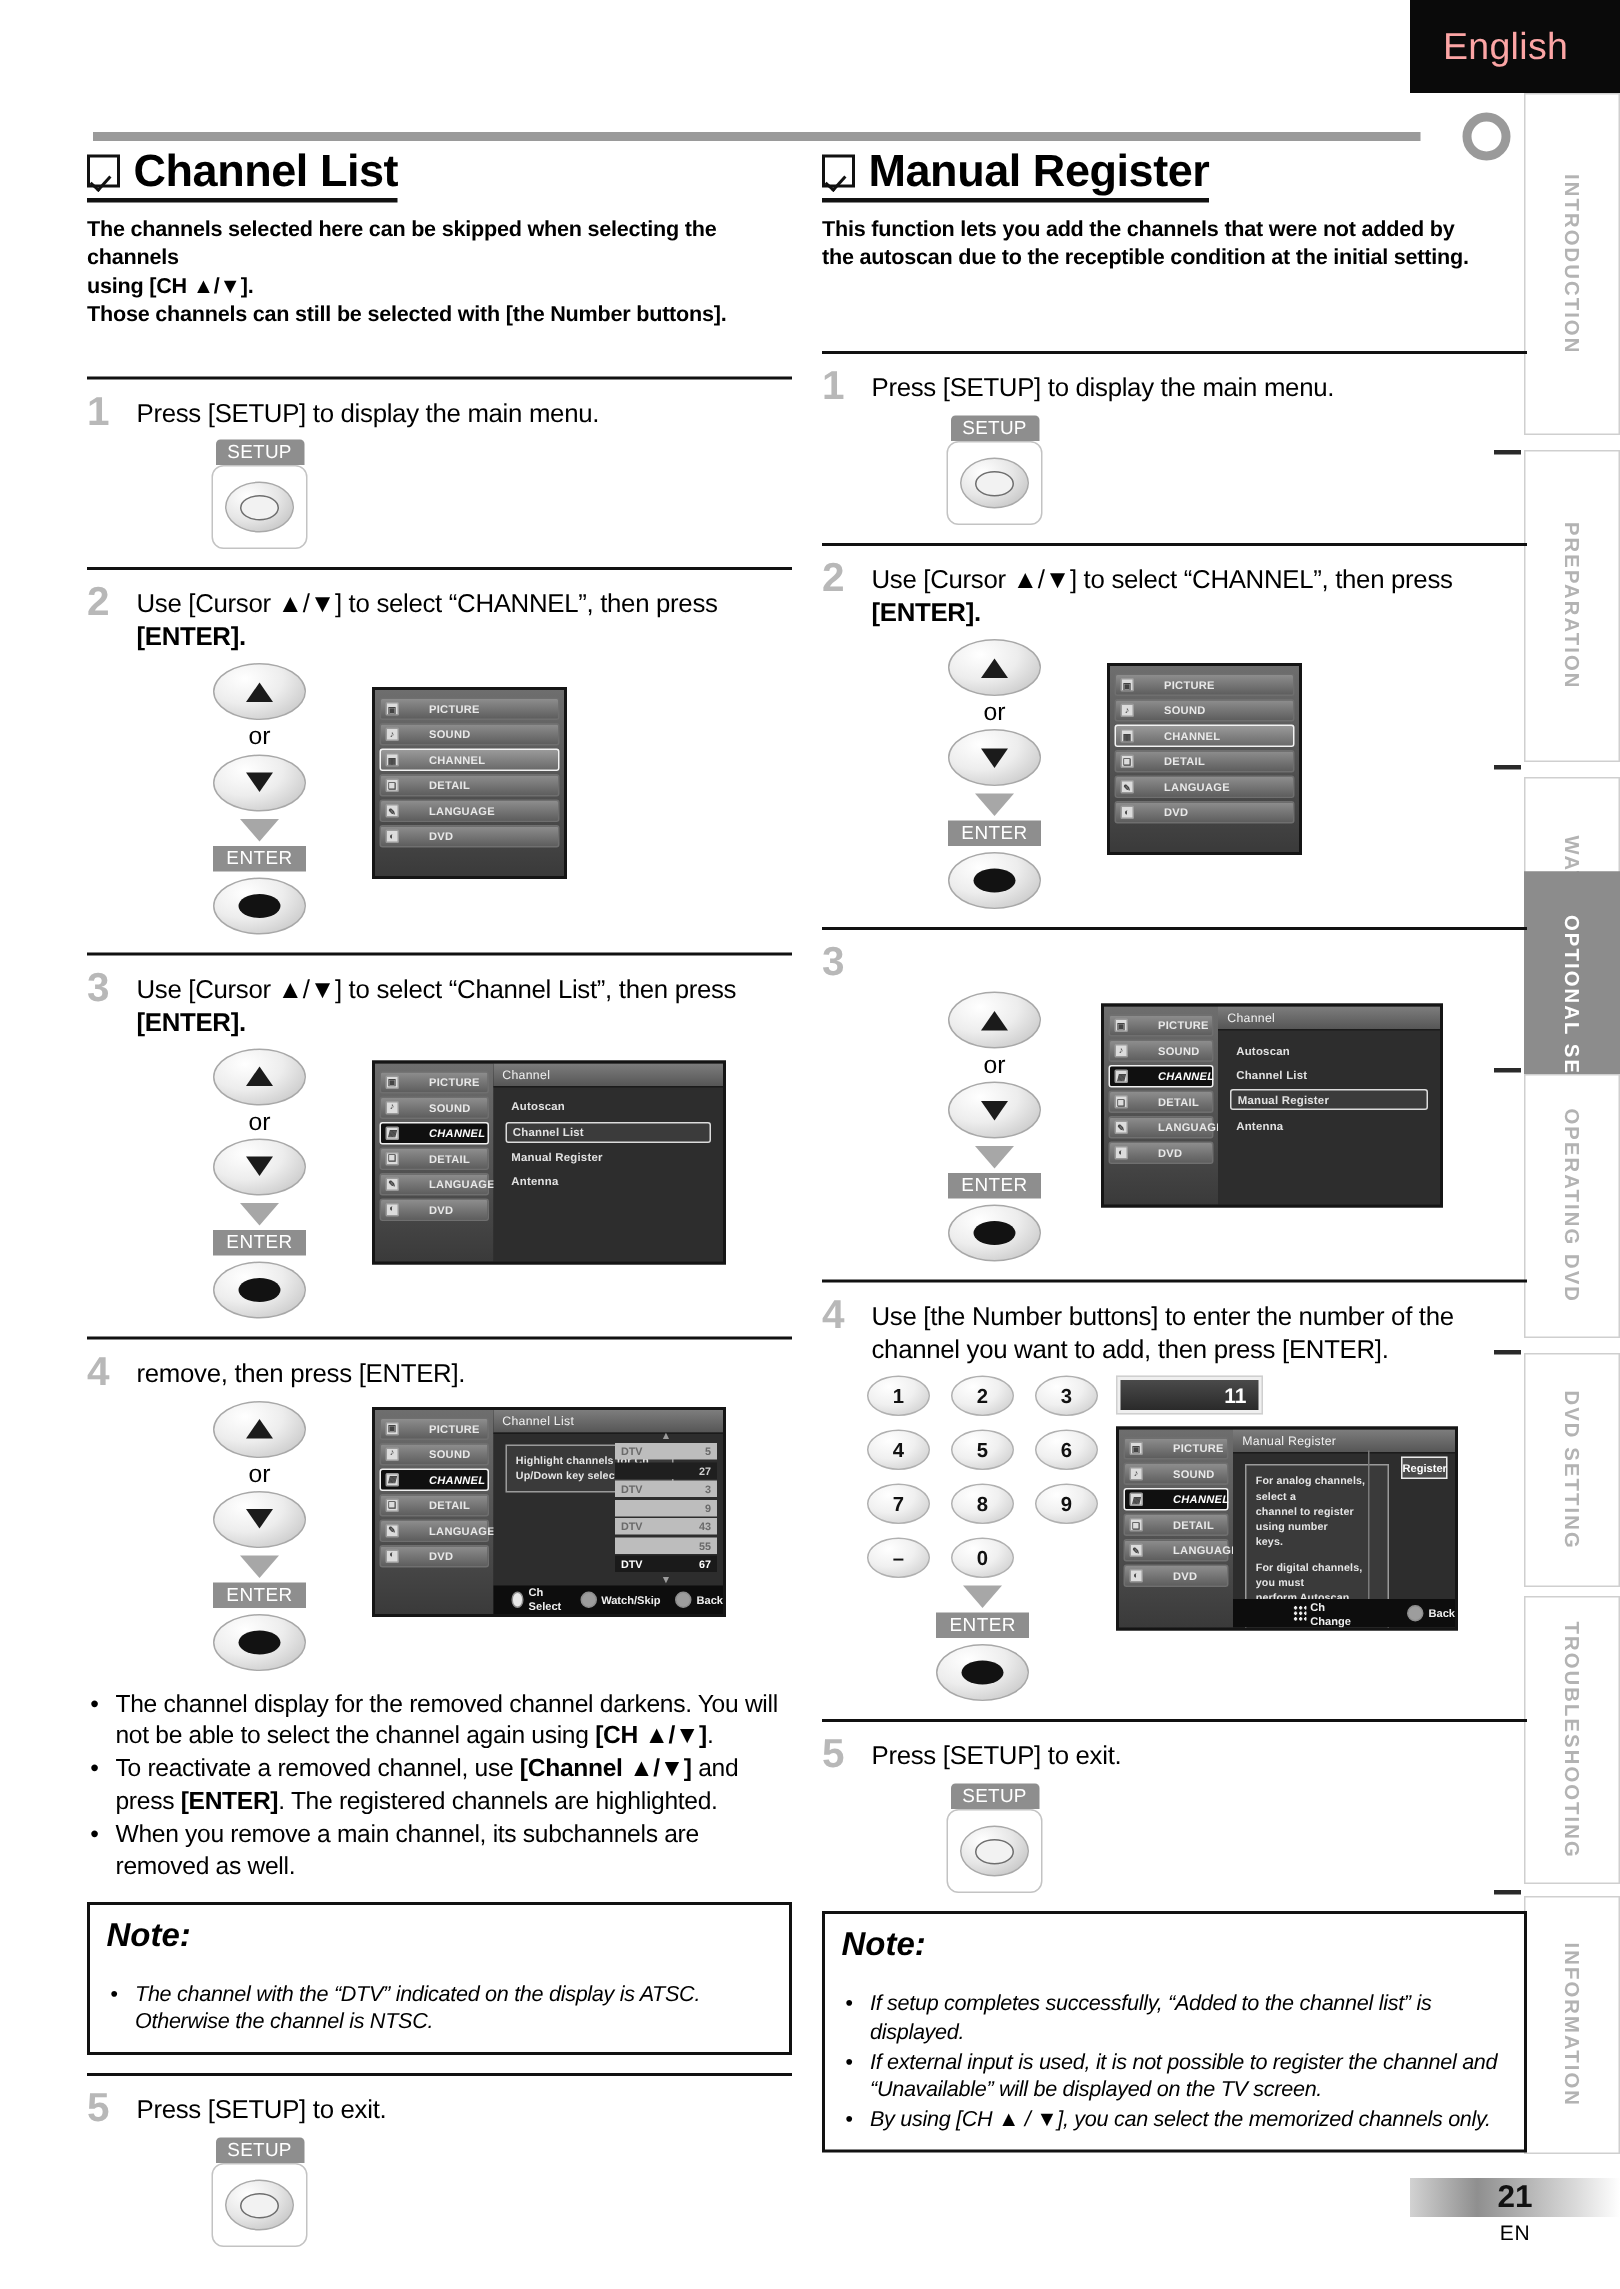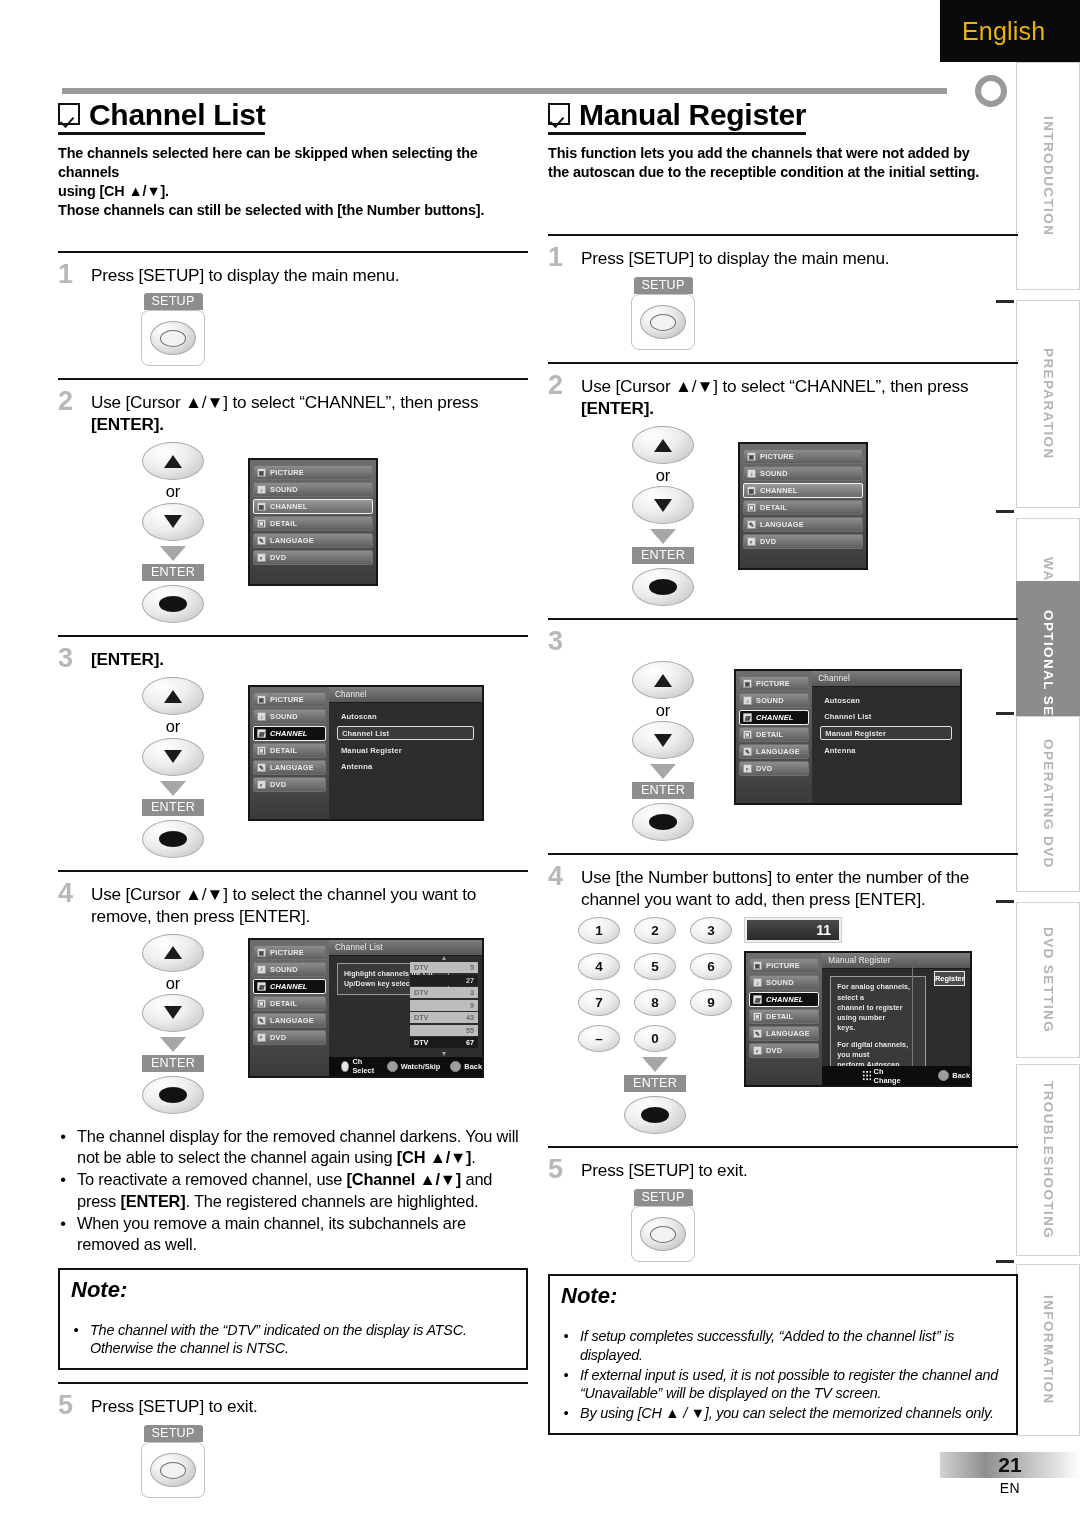--- a/index.html
+++ b/index.html
@@ -8,21 +8,21 @@
     background: #ffffff;
     font-family: "Liberation Sans", sans-serif;
     color: #000;
     overflow: hidden;
   }
   .page { position: relative; width: 1080px; height: 1526px; }
 
   
   .lang-banner {
     position: absolute; top: 0; left: 940px; width: 140px; height: 62px;
-    background: #0a0a0a; color: #eab308;
+    background: #0a0a0a; color: #fca5a5;
     font-size: 25px; font-weight: 400;
     display: flex; align-items: center; padding-left: 22px;
     letter-spacing: .2px;
   }
 
   
   .top-rule {
     position: absolute; top: 88px; left: 62px; width: 885px; height: 6px;
     background: #9a9a9a;
   }
@@ -159,21 +159,21 @@
   .osd {
     background: #2c2c2c; border: 2px solid #151515;
     position: relative; overflow: hidden;
   }
   .osd-body { display: flex; height: 100%; }
   .osd-side {
     width: 34%; background: linear-gradient(180deg,#6e6e6e 0%,#545454 50%,#3a3a3a 100%);
     padding: 5px 3px; display: flex; flex-direction: column; gap: 2px;
   }
   .osd-item {
-    display: flex; align-items: flex-end; gap: 4px;
+    display: flex; align-items: flex-end; gap: 20px;
     padding: 2px 3px; font-size: 7.4px; color: #e9e9e9;
     font-weight: 700; letter-spacing: .2px;
     background: linear-gradient(180deg,#8d8d8d,#5e5e5e);
     border-radius: 2px; border: 1px solid #6f6f6f;
   }
   .osd-item.sel { background: #101010; border: 1.4px solid #f0f0f0; color: #fff; font-style: italic; }
   .osd-item.sel-ring { background: linear-gradient(180deg,#9a9a9a,#6a6a6a); border: 1.8px solid #f4f4f4; }
   .osd-ico {
     width: 9px; height: 9px; flex: none; border-radius: 1px;
     background: #dcdcdc; border: 1px solid #9a9a9a;
@@ -394,20 +394,21 @@
             </div>
           </div>
         </div>
       </div>
     </div>
 
     <div class="step">
       <div class="step-head">
         <div class="step-num">3</div>
         <div class="step-txt">
+          <div>Use [Cursor ▲/▼] to select “Channel List”, then press</div>
           <div><b>[ENTER].</b></div>
         </div>
       </div>
       <div class="keys row-flex">
         <div class="key-col ind">
           <div class="arrow-key">
               <span class="tri-up"></span>
             </div>
           <div class="or-txt">or</div>
           <div class="arrow-key">
@@ -458,21 +459,20 @@
             </div>
           </div>
         </div>
       </div>
     </div>
 
     <div class="step">
       <div class="step-head">
         <div class="step-num">4</div>
         <div class="step-txt">
-          <div>Use [Cursor ▲/▼] to select the channel you want to</div>
           <div>remove, then press [ENTER].</div>
         </div>
       </div>
       <div class="keys row-flex">
         <div class="key-col ind">
           <div class="arrow-key">
               <span class="tri-up"></span>
             </div>
           <div class="or-txt">or</div>
           <div class="arrow-key">

